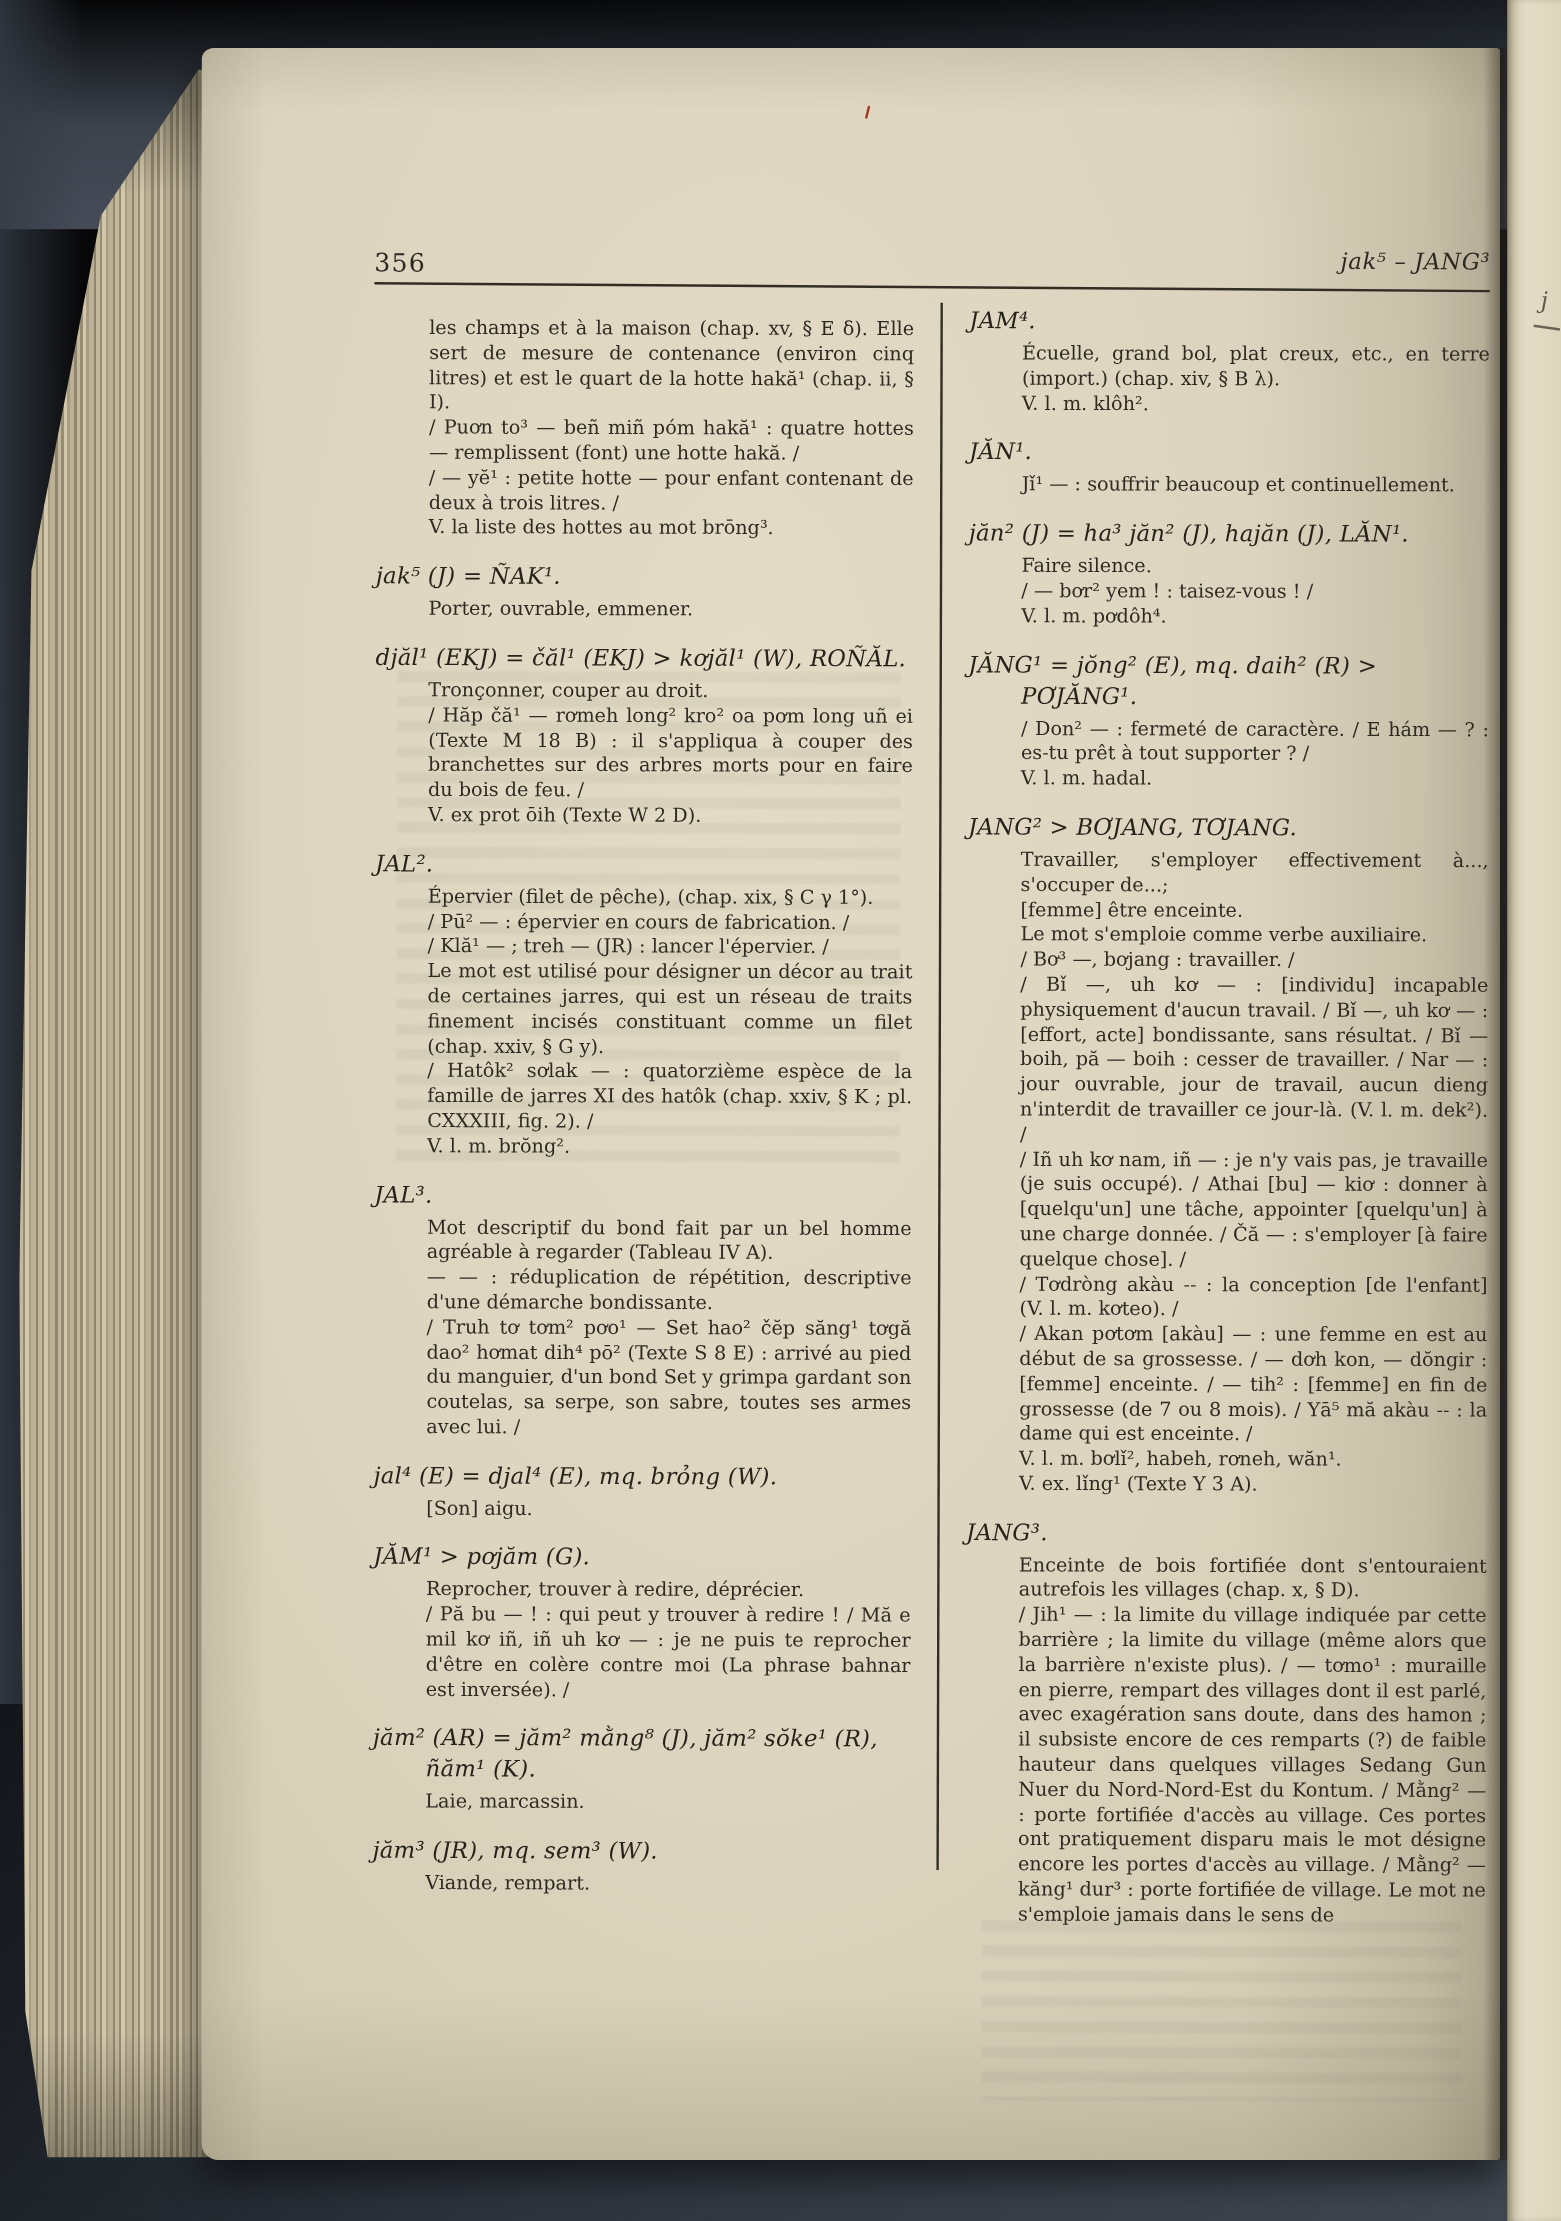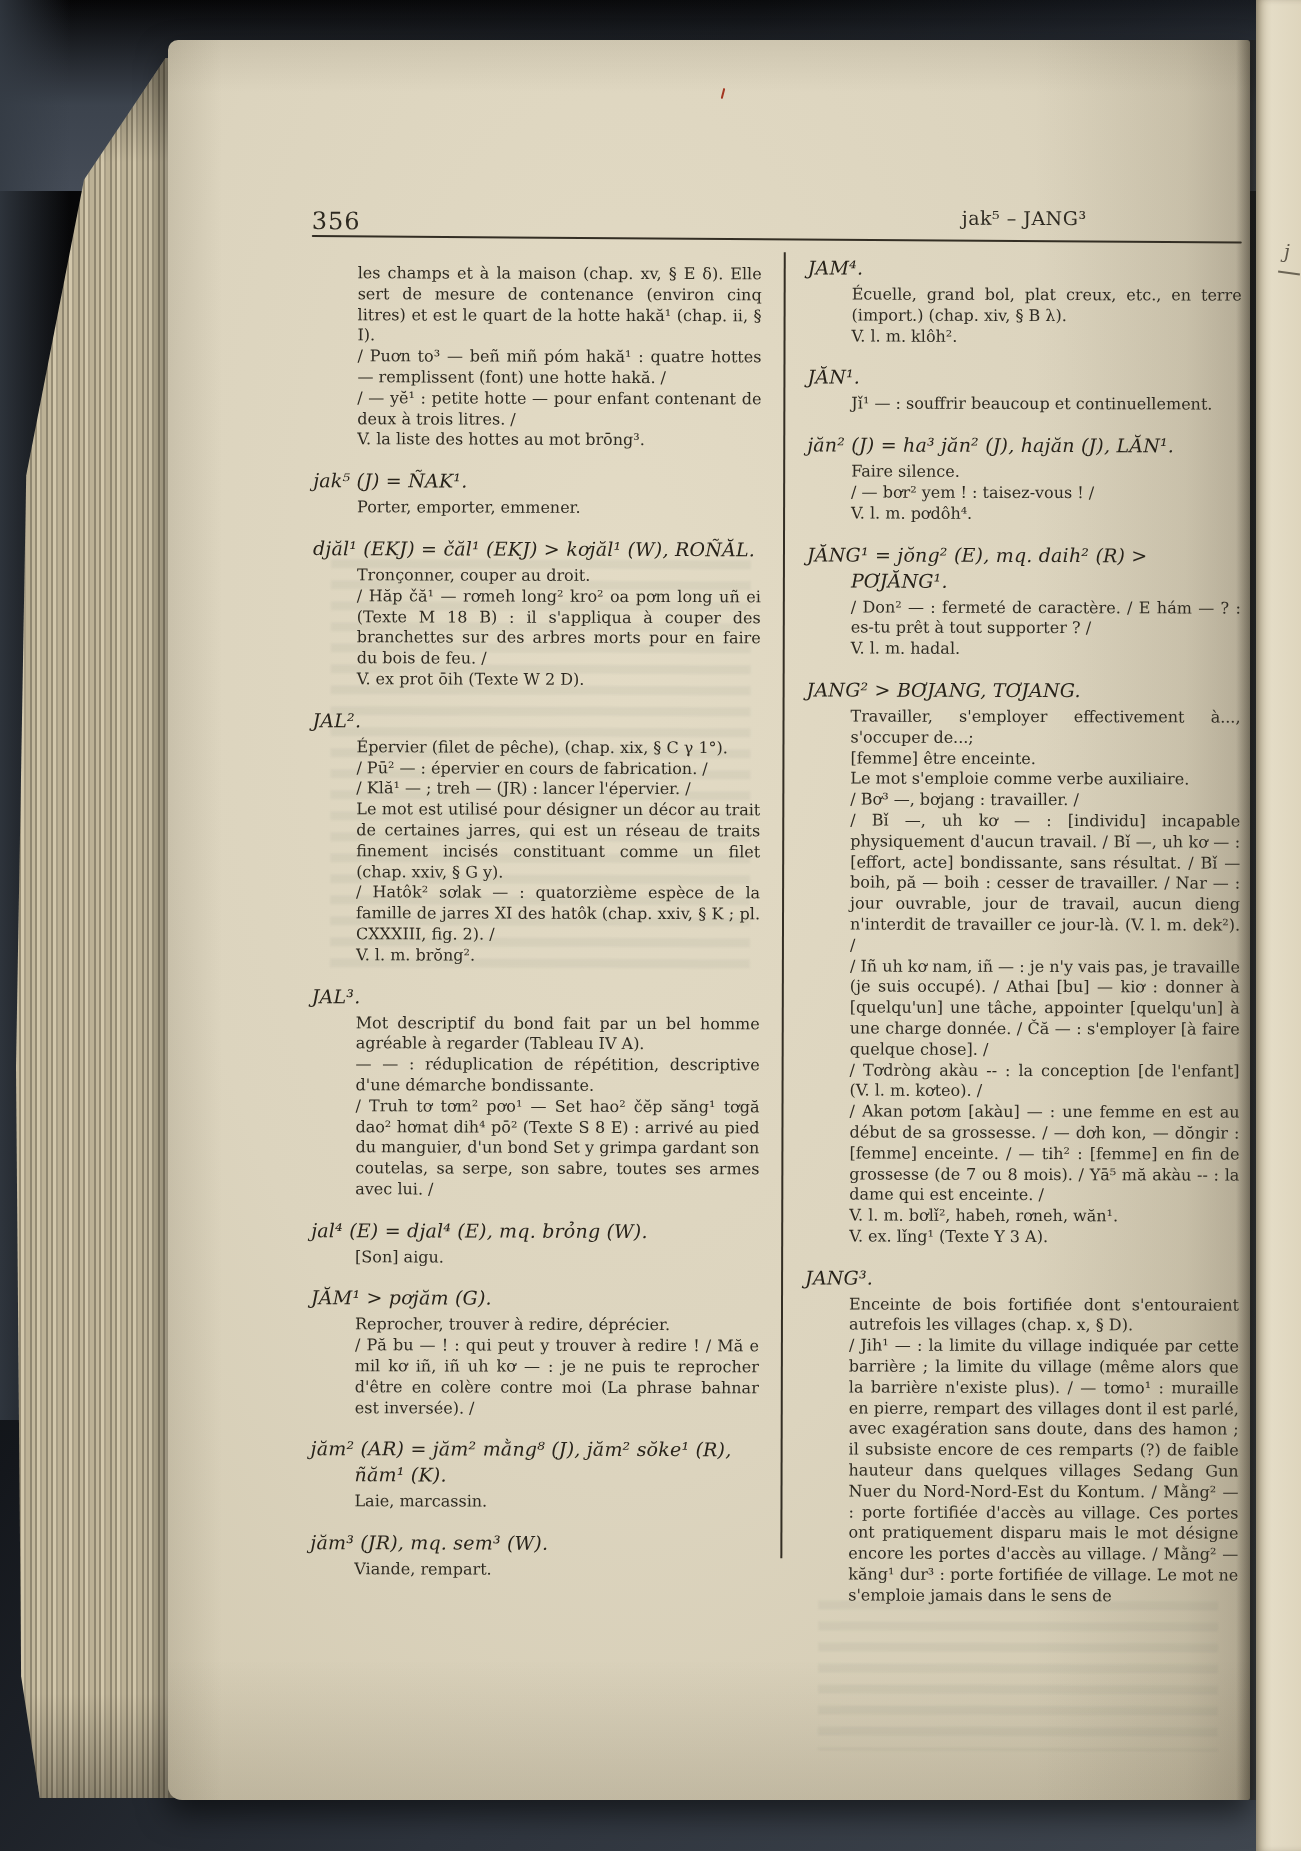--- a/index.html
+++ b/index.html
@@ -37,22 +37,22 @@
   .crease{position:absolute;left:1236px;top:40px;width:22px;height:1760px;
     background:linear-gradient(90deg,rgba(0,0,0,0),rgba(30,25,15,.45) 70%,rgba(30,25,15,.25));}
   .next-page{position:absolute;left:1256px;top:0;width:45px;height:1851px;
     background:linear-gradient(90deg,#cfc5aa 0,#e4dcc6 35%,#ded5bd 100%);
     box-shadow:inset 6px 0 8px -4px rgba(40,30,15,.5);}
   .next-frag{position:absolute;left:1284px;top:240px;font-style:italic;font-size:19px;color:#5f584a;}
   .next-rule{position:absolute;left:1278px;top:272px;width:22px;height:2px;background:#6b6454;transform:rotate(8deg);}
   .fiber{position:absolute;left:722px;top:88px;width:2px;height:11px;background:#a33520;transform:rotate(14deg);border-radius:2px;}
   
   .print{position:absolute;left:0;top:0;width:1301px;height:1851px;transform:rotate(.15deg);color:#2e2a21;}
-  .pageno{position:absolute;left:310px;top:208px;font-size:24px;letter-spacing:1px;}
-  .runhead{position:absolute;left:960px;top:206px;width:280px;text-align:left;font-size:19px;letter-spacing:.5px;}
+  .pageno{position:absolute;left:310px;top:208px;font-size:21px;letter-spacing:1px;}
+  .runhead{position:absolute;left:960px;top:206px;width:280px;text-align:right;font-style:italic;font-size:19px;letter-spacing:.5px;}
   .hrule{position:absolute;left:310px;top:238px;width:930px;height:2px;background:#332e24;transform:rotate(.25deg);border-radius:1px;}
   .vrule{position:absolute;left:782px;top:252px;width:2px;height:1306px;background:#332e24;}
   .col{position:absolute;top:252px;}
   .col-left{left:312px;width:448px;}
   .col-right{left:806px;width:434px;}
   .entry{margin-top:17px;}
   .entry:first-child{margin-top:12px;}
   .col-right .entry:first-child{margin-top:2px;}
   .head{font-style:italic;font-size:19px;line-height:26px;padding-left:44px;text-indent:-44px;
         margin-bottom:4px;letter-spacing:.2px;color:#28231a;}
@@ -87,21 +87,21 @@
     <div class="vrule"></div>
     <div class="col col-left">
         <div class="entry">
           <p class="bodyp">les champs et à la maison (chap. xv, § E δ). Elle sert de mesure de contenance (environ cinq litres) et est le quart de la hotte hakă¹ (chap. ii, § I).</p>
           <p class="bodyp">/ Puơn to³ — beñ miñ póm hakă¹ : quatre hottes — remplissent (font) une hotte hakă. /</p>
           <p class="bodyp">/ — yĕ¹ : petite hotte — pour enfant contenant de deux à trois litres. /</p>
           <p class="bodyp">V. la liste des hottes au mot brōng³.</p>
         </div>
         <div class="entry">
           <div class="head">jak⁵ (J) = ÑAK¹.</div>
-          <p class="bodyp">Porter, emporter, emmener.</p>
+          <p class="bodyp">Porter, ouvrable, emmener.</p>
         </div>
         <div class="entry">
           <div class="head">djăl¹ (EKJ) = čăl¹ (EKJ) &gt; kơjăl¹ (W), ROÑĂL.</div>
           <p class="bodyp">Tronçonner, couper au droit.</p>
           <p class="bodyp">/ Hăp čă¹ — rơmeh long² kro² oa pơm long uñ ei (Texte M 18 B) : il s'appliqua à couper des branchettes sur des arbres morts pour en faire du bois de feu. /</p>
           <p class="bodyp">V. ex prot ōih (Texte W 2 D).</p>
         </div>
         <div class="entry">
           <div class="head">JAL².</div>
           <p class="bodyp">Épervier (filet de pêche), (chap. xix, § C γ 1°).</p>

